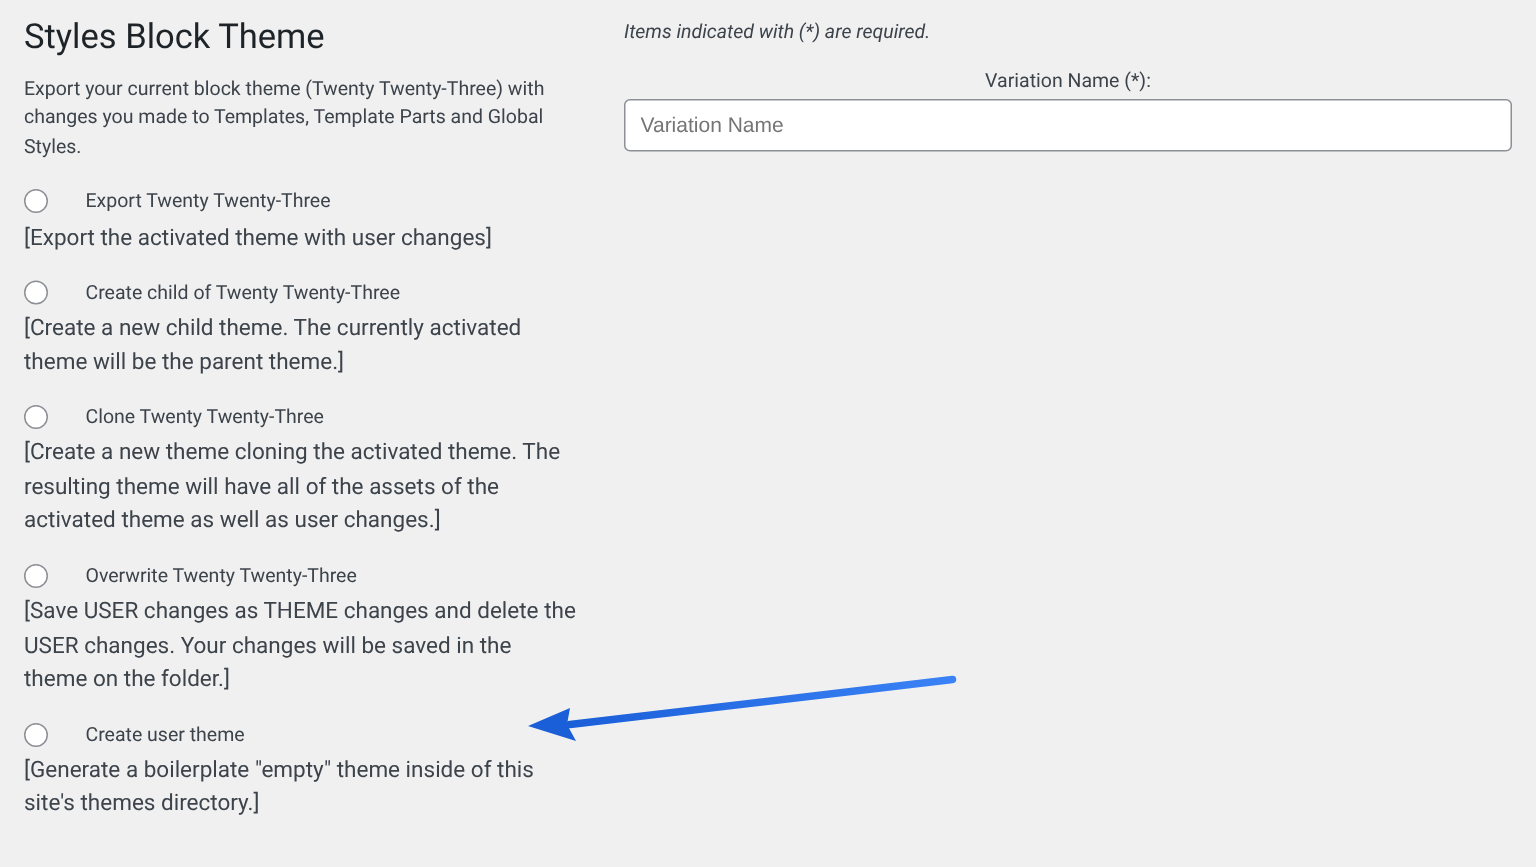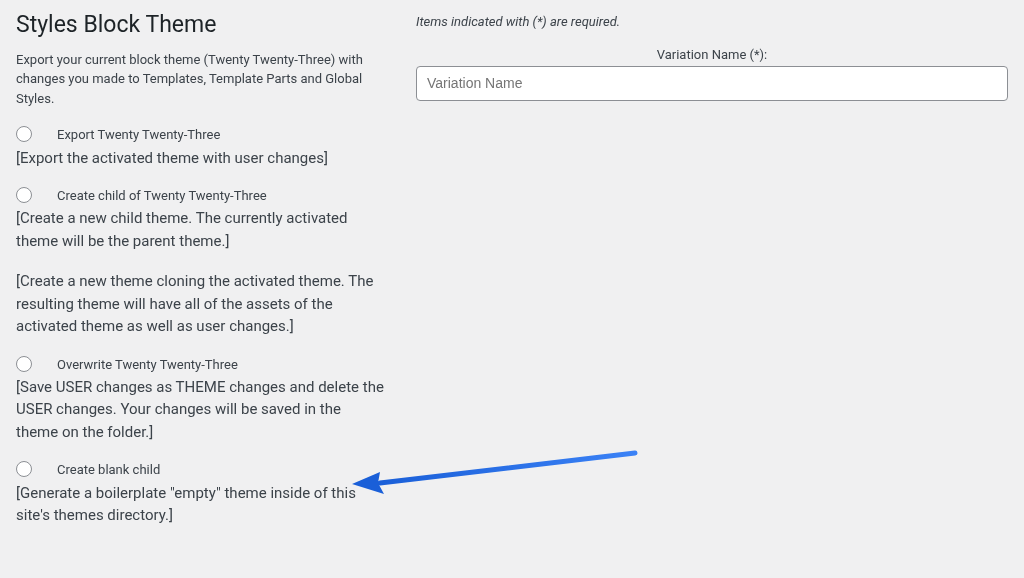--- a/index.html
+++ b/index.html
@@ -133,35 +133,39 @@
 
     <div class="option">
       <label class="option-row">
         <input type="radio" name="theme-action" style="">
         <span class="option-label">Create child of Twenty Twenty-Three</span>
       </label>
       <div class="option-desc">[Create a new child theme. The currently activated theme will be the parent theme.]</div>
     </div>
 
     <div class="option">
+      <label class="option-row">
+        <input type="radio" name="theme-action" style="">
+        <span class="option-label">Clone Twenty Twenty-Three</span>
+      </label>
       <div class="option-desc">[Create a new theme cloning the activated theme. The resulting theme will have all of the assets of the activated theme as well as user changes.]</div>
     </div>
 
     <div class="option">
       <label class="option-row">
         <input type="radio" name="theme-action" style="">
         <span class="option-label">Overwrite Twenty Twenty-Three</span>
       </label>
       <div class="option-desc">[Save USER changes as THEME changes and delete the USER changes. Your changes will be saved in the theme on the folder.]</div>
     </div>
 
     <div class="option">
       <label class="option-row">
         <input type="radio" name="theme-action" style="">
-        <span class="option-label">Create blank child</span>
+        <span class="option-label">Create user theme</span>
       </label>
       <div class="option-desc">[Generate a boilerplate "empty" theme inside of this site's themes directory.]</div>
     </div>
 
 
   </div>
 
   <div class="right-col">
     <p class="required-note">Items indicated with (*) are required.</p>
     <label class="field-label">Variation Name (*):</label>

